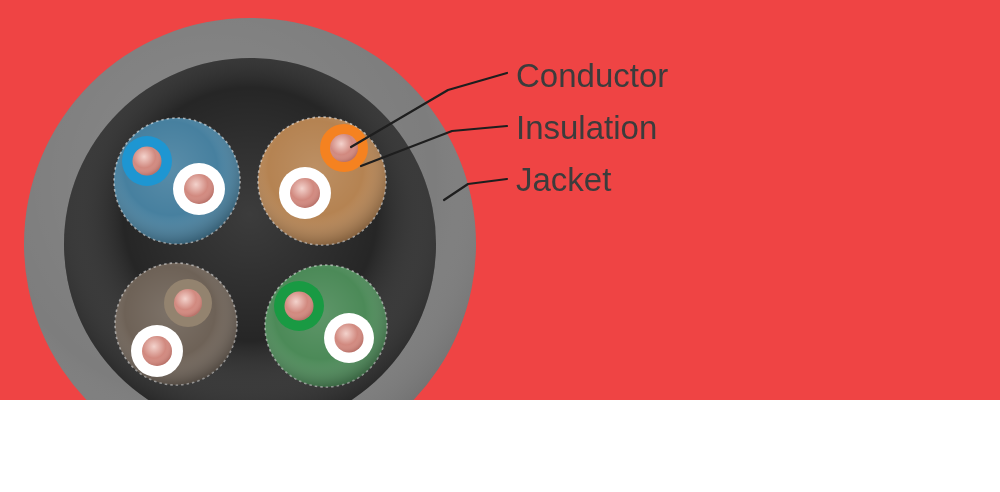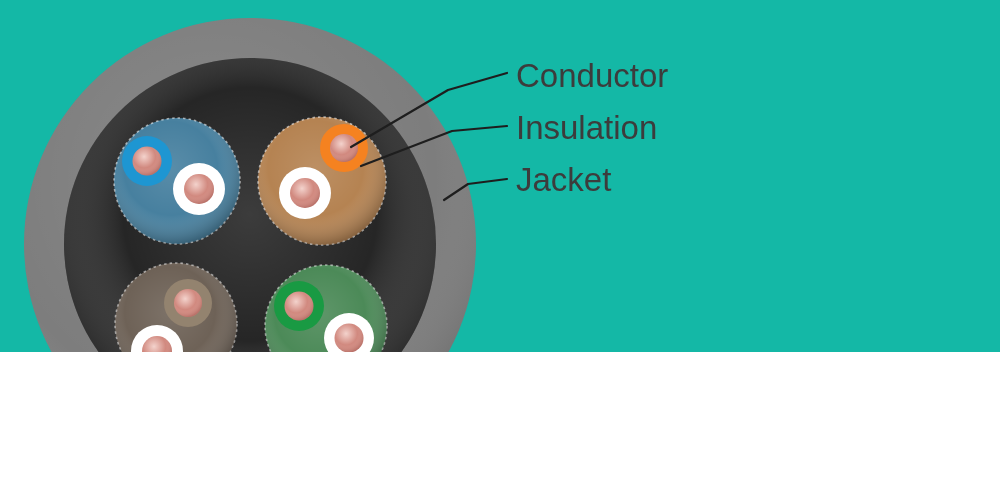--- a/index.html
+++ b/index.html
@@ -4,22 +4,22 @@
 <style>
   html, body {
     margin: 0;
     padding: 0;
     background: #ffffff;
     font-family: "Liberation Sans", sans-serif;
   }
   #canvas {
     position: relative;
     width: 1000px;
-    height: 352px;
-    background: #14b8a6;
+    height: 400px;
+    background: #ef4444;
     overflow: hidden;
   }
   svg { display: block; }
   text.diagram-label {
     font-family: "Liberation Sans", sans-serif;
     font-size: 33px;
   }
 </style>
 </head>
 <body>

